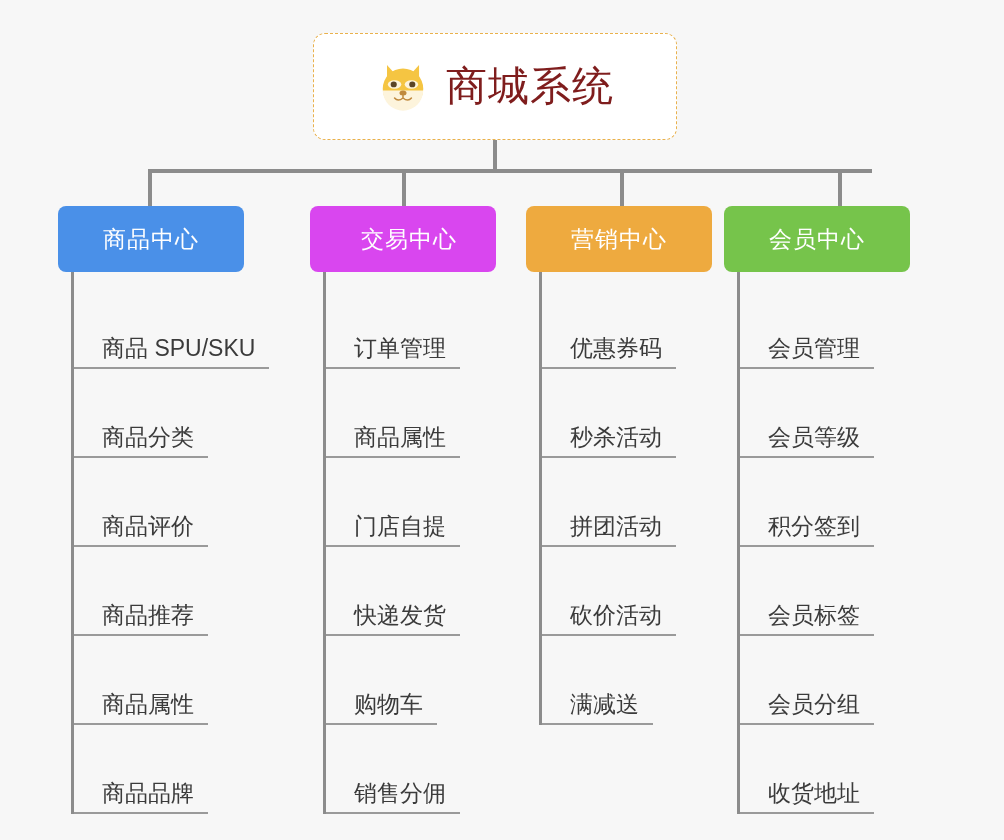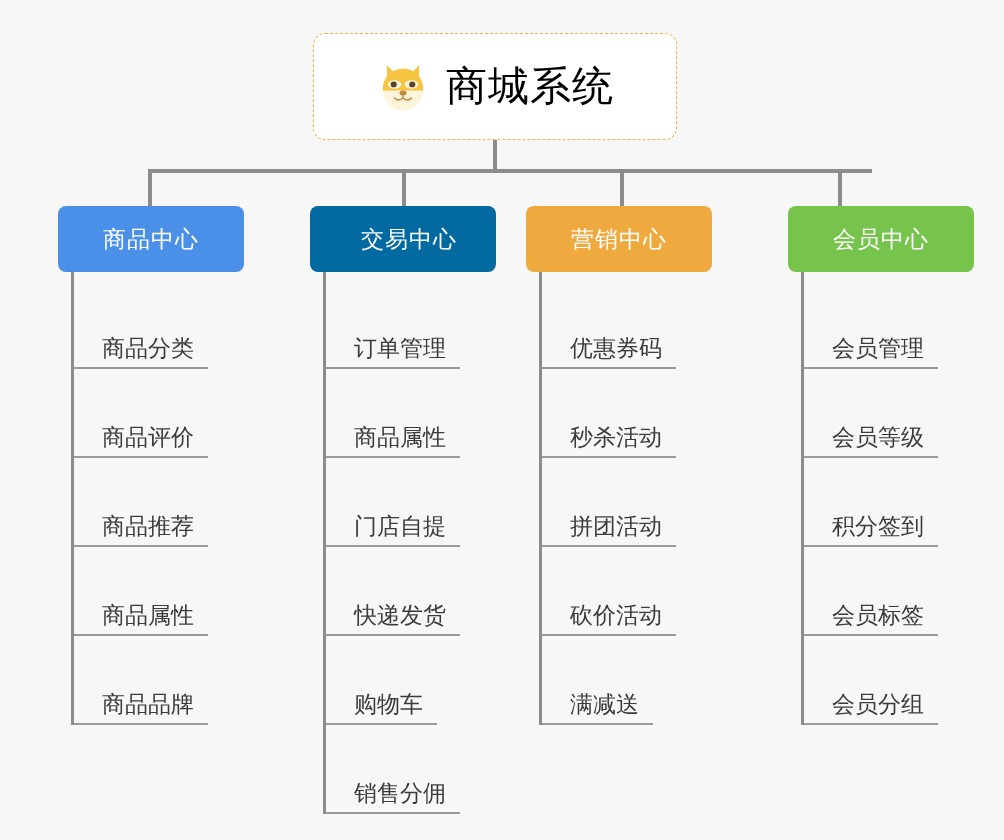--- a/index.html
+++ b/index.html
@@ -78,21 +78,21 @@
   .conn-drop.d4 { left: 838px; }
 
   
   .column {
     position: absolute;
     top: 206px;
   }
   .col-1 { left: 58px;  width: 250px; }
   .col-2 { left: 310px; width: 216px; }
   .col-3 { left: 526px; width: 216px; }
-  .col-4 { left: 788px; width: 216px; }
+  .col-4 { left: 724px; width: 216px; }
 
   .cat-header {
     box-sizing: border-box;
     height: 66px;
     border-radius: 8px;
     display: flex;
     align-items: center;
     justify-content: center;
     color: #ffffff;
     font-size: 23px;
@@ -143,53 +143,56 @@
       <path d="M51 6 L51 24 L40 18 Z" fill="#f5c542"></path>
       <circle cx="32" cy="34" r="24" fill="#f5c542"></circle>
       <path d="M8 36 a24 24 0 0 0 48 0 z" fill="#fdf4dc"></path>
       <ellipse cx="22" cy="29" rx="8" ry="5" fill="#fdf4dc"></ellipse>
       <ellipse cx="42" cy="29" rx="8" ry="5" fill="#fdf4dc"></ellipse>
       <ellipse cx="21" cy="29" rx="3.6" ry="3.4" fill="#5b4426"></ellipse>
       <ellipse cx="43" cy="29" rx="3.6" ry="3.4" fill="#5b4426"></ellipse>
       <ellipse cx="32" cy="39" rx="4.2" ry="3" fill="#c08a3e"></ellipse>
       <path d="M32 42 L32 45 M32 45 q-6 5 -10 0 M32 45 q6 5 10 0" stroke="#c08a3e" stroke-width="1.8" fill="none" stroke-linecap="round"></path>
     </svg>
-    <span class="root-title" style="color: #000000;">商城系统</span>
+    <span class="root-title" style="color: #7f1d1d;">商城系统</span>
   </div>
 
   <div class="conn conn-stem" style="background: rgb(140, 140, 140);"></div>
   <div class="conn conn-bus" style="background: rgb(140, 140, 140);"></div>
   <div class="conn conn-drop d1" style="background: rgb(140, 140, 140);"></div>
   <div class="conn conn-drop d2" style="background: rgb(140, 140, 140);"></div>
   <div class="conn conn-drop d3" style="background: rgb(140, 140, 140);"></div>
   <div class="conn conn-drop d4" style="background: rgb(140, 140, 140);"></div>
 
   <div class="column col-1">
     <div class="cat-header" style="background-color: rgb(74, 144, 232);">商品中心</div>
     <div class="items">
       <div class="item">
+          <span class="item-label">商品 SPU/SKU</span>
+        </div>
+      <div class="item">
           <span class="item-label">商品分类</span>
         </div>
       <div class="item">
           <span class="item-label">商品评价</span>
         </div>
       <div class="item">
           <span class="item-label">商品推荐</span>
         </div>
       <div class="item">
           <span class="item-label">商品属性</span>
         </div>
       <div class="item">
           <span class="item-label">商品品牌</span>
         </div>
     </div>
   </div>
 
   <div class="column col-2">
-    <div class="cat-header" style="background-color: #0369a1; padding-left: 12px;">交易中心</div>
+    <div class="cat-header" style="background-color: #d946ef; padding-left: 12px;">交易中心</div>
     <div class="items">
       <div class="item">
           <span class="item-label">订单管理</span>
         </div>
       <div class="item">
           <span class="item-label">商品属性</span>
         </div>
       <div class="item">
           <span class="item-label">门店自提</span>
         </div>
@@ -237,16 +240,19 @@
         </div>
       <div class="item">
           <span class="item-label">积分签到</span>
         </div>
       <div class="item">
           <span class="item-label">会员标签</span>
         </div>
       <div class="item">
           <span class="item-label">会员分组</span>
         </div>
+      <div class="item">
+          <span class="item-label">收货地址</span>
+        </div>
     </div>
   </div>
 
 </div>
 
 </body></html>

